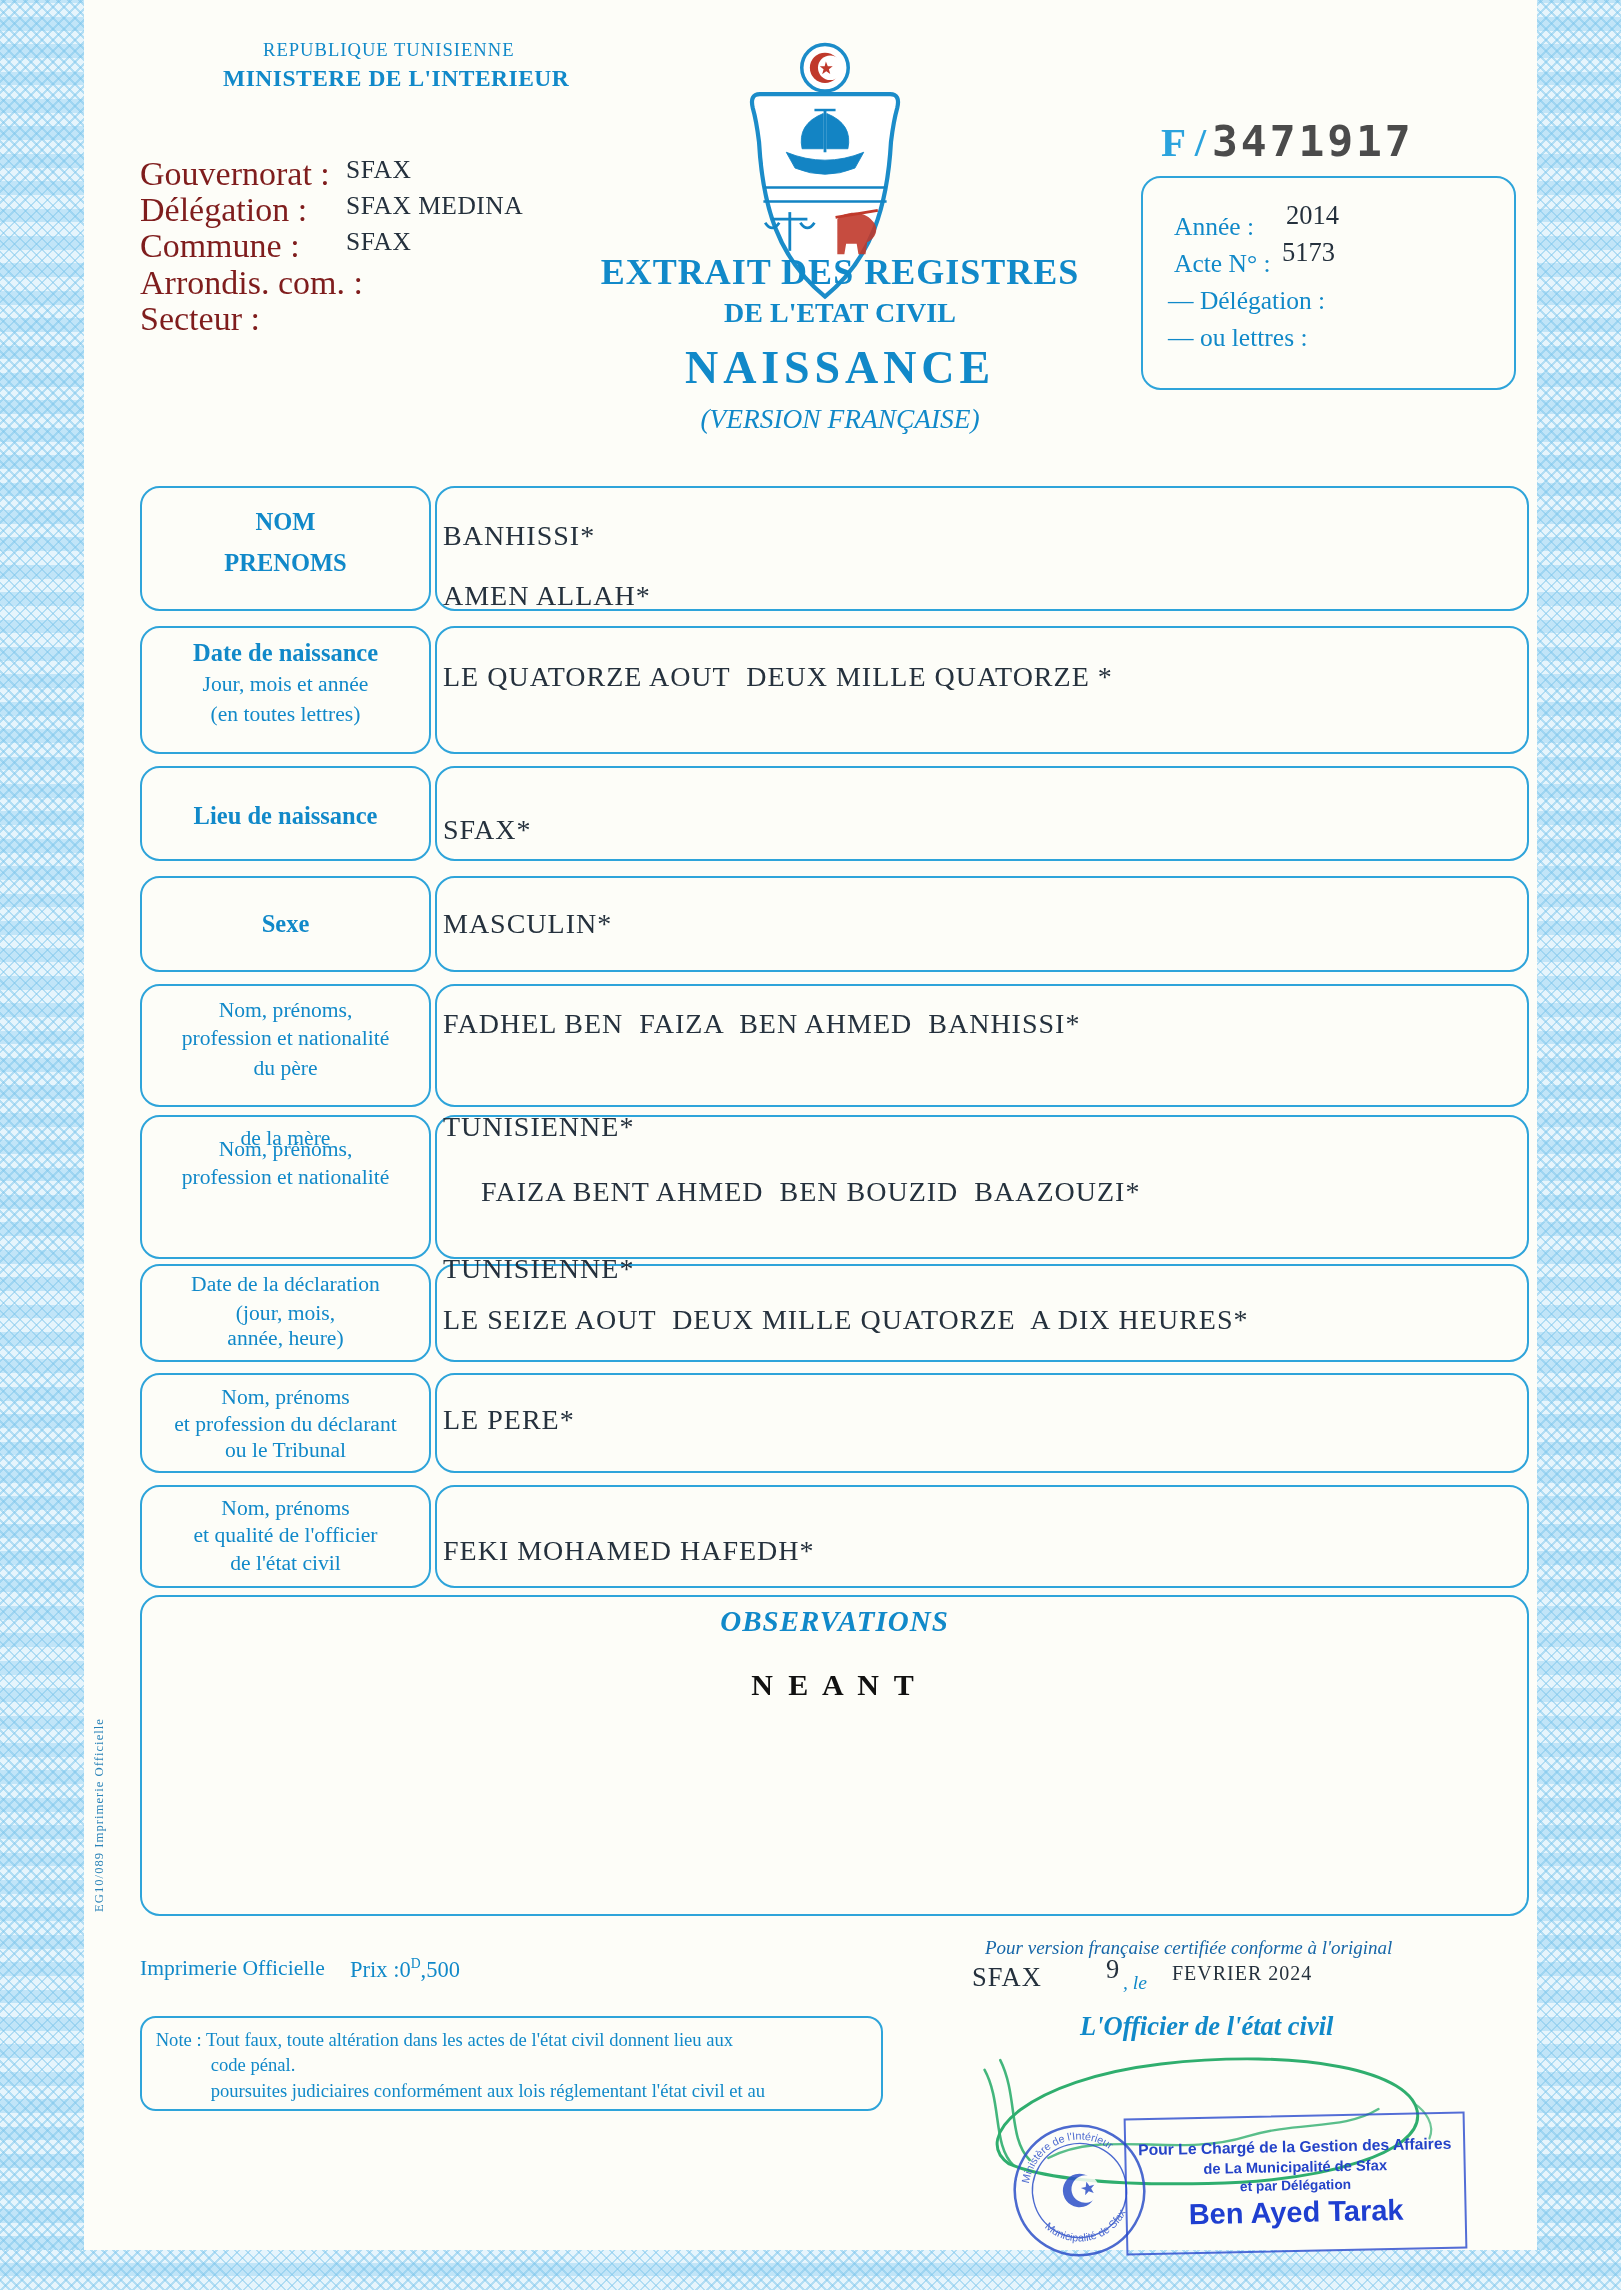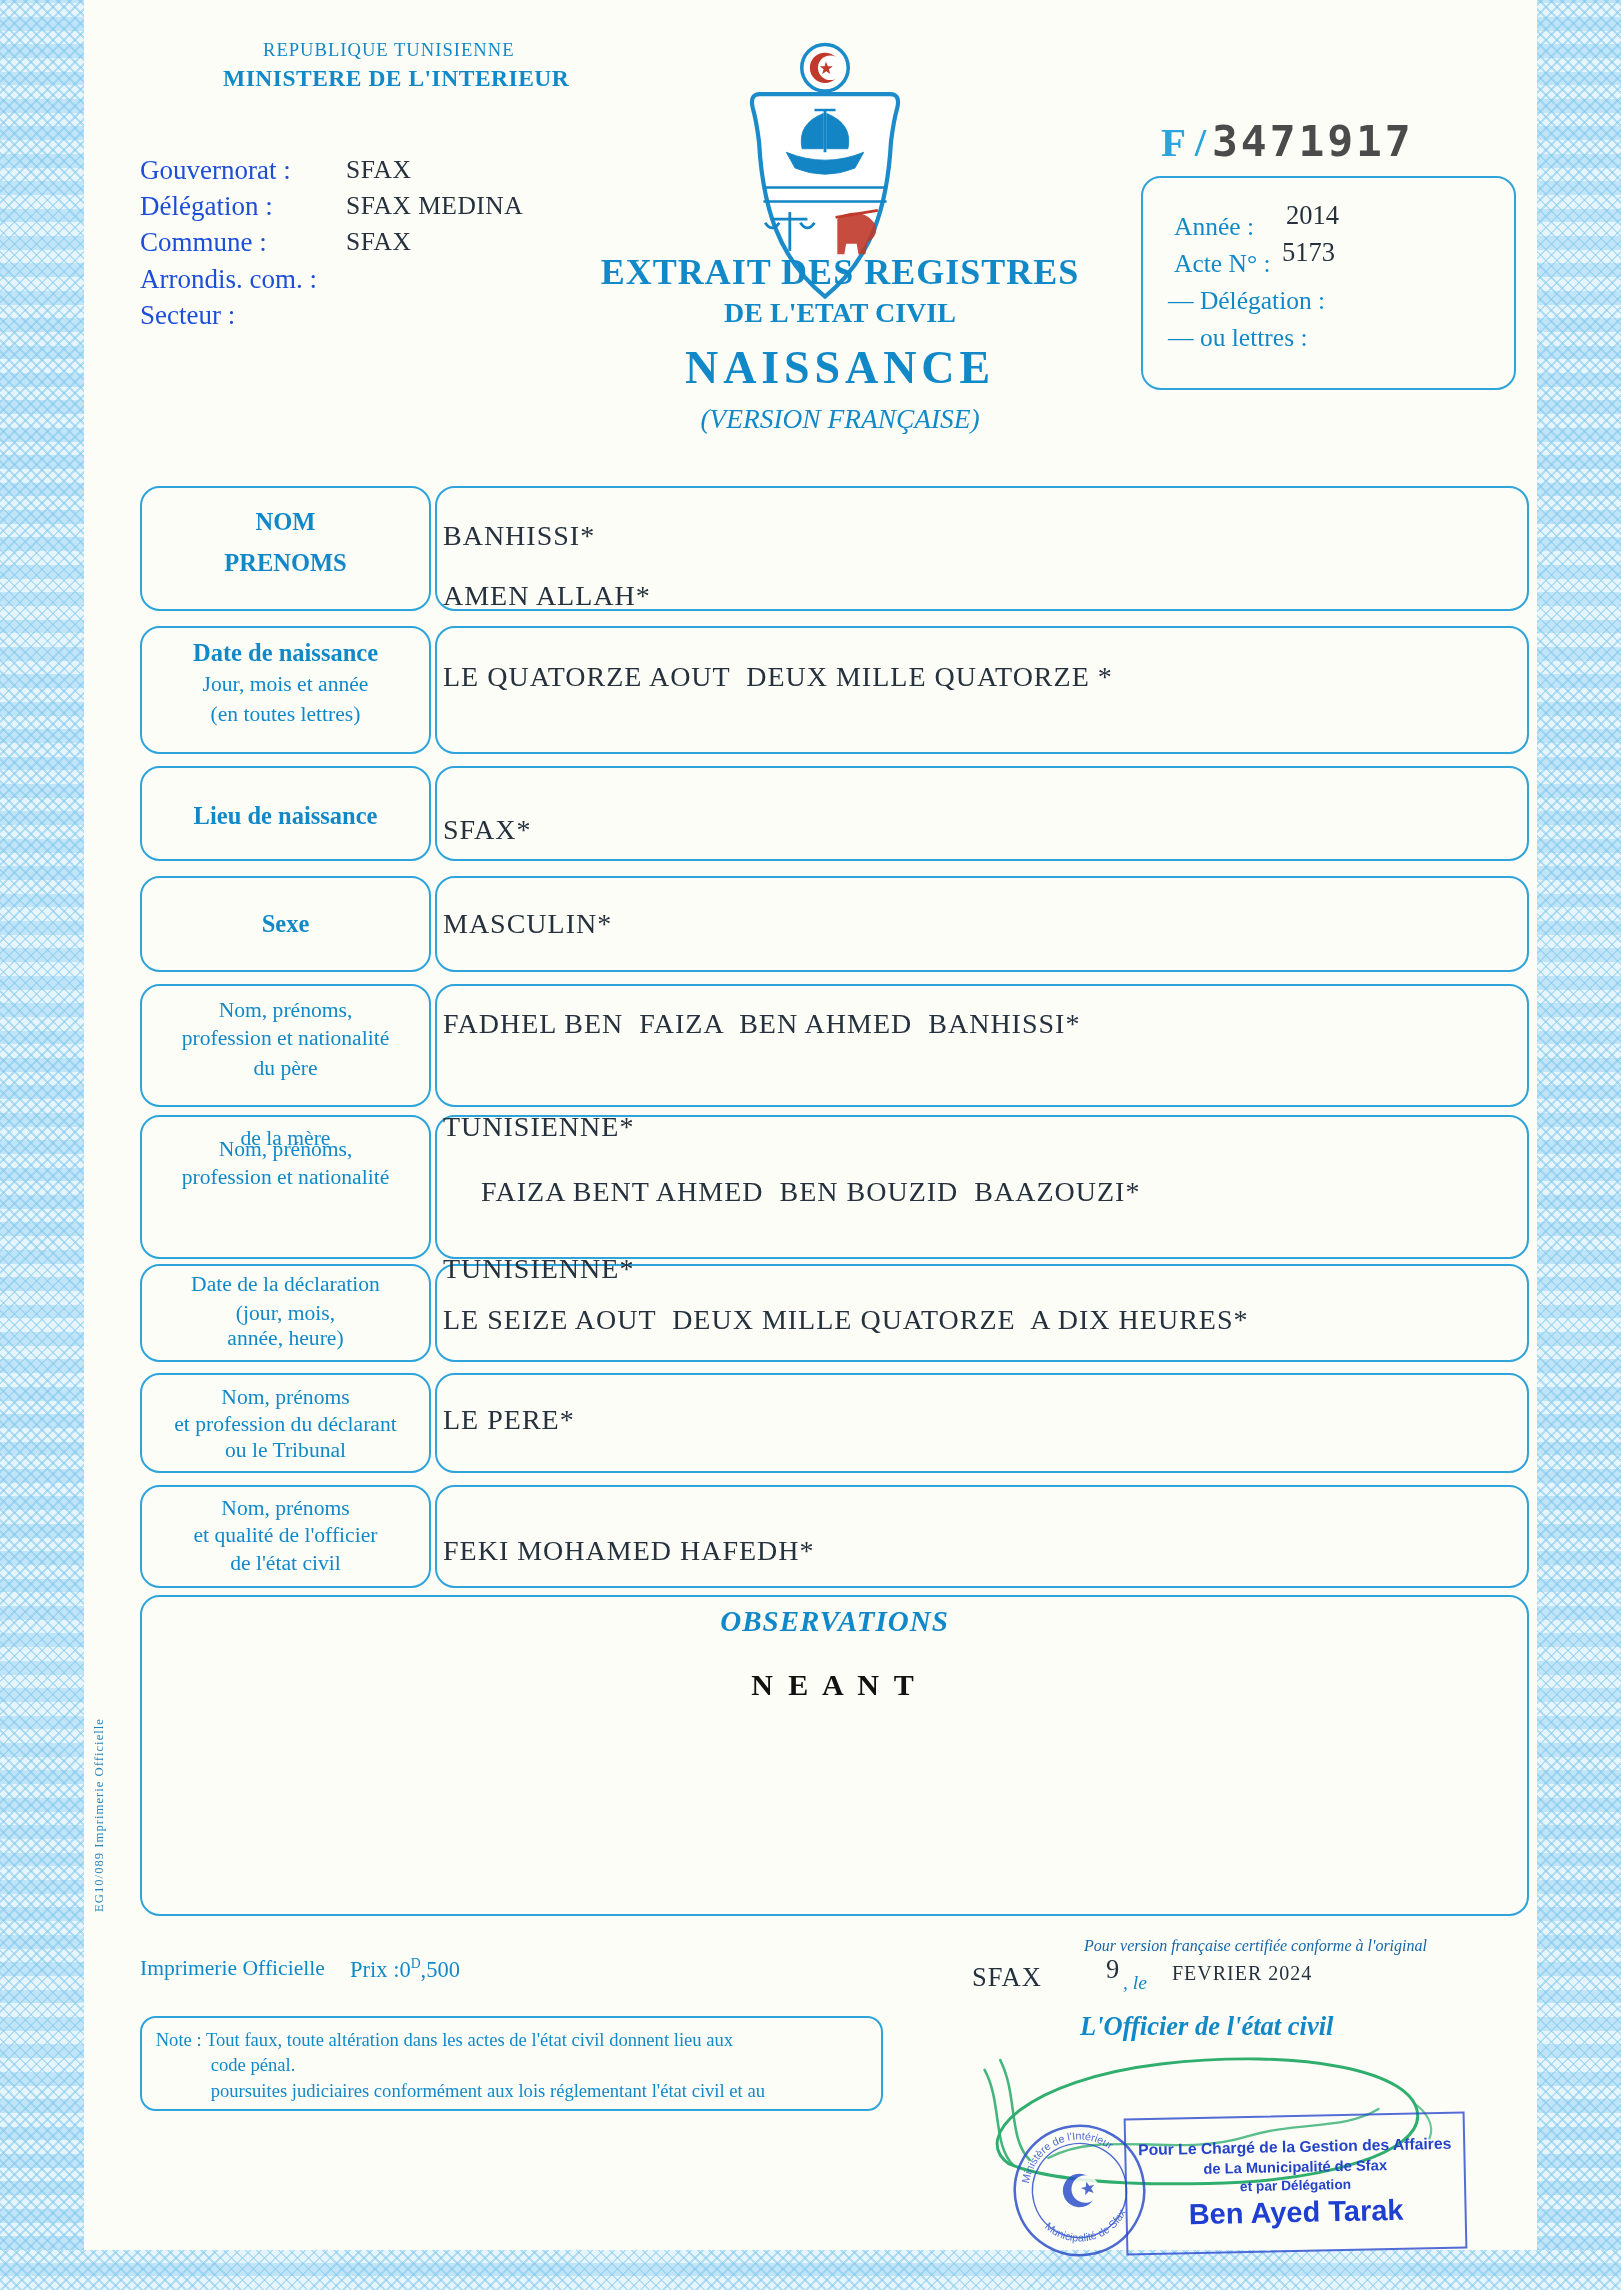--- a/index.html
+++ b/index.html
@@ -14,21 +14,21 @@
       repeating-linear-gradient(-45deg, rgba(255,255,255,0) 0 5.9px, rgba(125,198,236,.5) 5.9px 7.8px),
       repeating-linear-gradient(0deg, rgba(255,255,255,.35) 0 13.7px, rgba(173,220,245,.55) 13.7px 27.4px);
   }
   .box { position: absolute; border: 2.9px solid #2ea4da; border-radius: 19.6px; background: transparent; }
   .blue { color: #1189c9; }
   .ink  { color: #25313d; }
   .lbl { position: absolute; left: 140px; width: 291px; text-align: center; color: #1189c9; font-size: 21.6px; }
   .lbl.b { font-weight: bold; font-size: 24.5px; }
   .val { position: absolute; left: 443px; font-size: 28px; color: #25313d; letter-spacing: 1px; white-space: pre; }
   .ttl { position: absolute; left: 585px; width: 510px; text-align: center; color: #1189c9; }
-  .adml { position: absolute; left: 140px; font-size: 27px; color: #1d4ed8; }
+  .adml { position: absolute; left: 140px; font-size: 34px; color: #7f1d1d; }
   .admv { position: absolute; left: 346px; font-size: 25.5px; color: #25313d; letter-spacing: 0.5px; white-space: pre; }
   .actl { position: absolute; font-size: 25.5px; color: #1189c9; }
   .actv { position: absolute; font-size: 26.5px; color: #25313d; }
   .notebox { position: absolute; left: 140px; top: 2016px; width: 743px; height: 95px;
              border: 2.5px solid #2ea4da; border-radius: 15.7px; padding: 8.8px 13.7px;
              color: #1189c9; font-size: 18.6px; line-height: 1.38; }
   .noteline.ind { padding-left: 55px; }
   .stamprect { position: absolute; left: 1125px; top: 2115px; width: 341px; height: 137px;
                border: 2px solid rgba(40,73,205,.8); transform: rotate(-1.2deg);
                display: flex; flex-direction: column; align-items: center; justify-content: center;
@@ -174,21 +174,21 @@
   <div class="obs-title">OBSERVATIONS</div>
   <div class="obs-val">N E A N T</div>
 
   <div class="sidecode">EG10/089   Imprimerie Officielle</div>
 
   <div class="abs blue" style="left:140px; top:1956px; font-size:21.6px;">Imprimerie Officielle</div>
   <div class="abs blue" style="left:350px; top:1956px; font-size:22.5px;">
     <span>Prix :0</span><sup style="font-size:13.7px;">D</sup><span>,500</span>
   </div>
 
-  <div class="abs" style="left:985px; top:1937px; width:541px; text-align:center; font-size:16px; font-style:italic; color:#1566a8;">Pour version française certifiée conforme à l'original</div>
+  <div class="abs" style="left:985px; top:1937px; width:541px; text-align:left; font-size:19px; font-style:italic; color:#1566a8;">Pour version française certifiée conforme à l'original</div>
 
   <div class="abs ink" style="left:972px; top:1962px; font-size:26.5px; letter-spacing:1px;">SFAX</div>
   <div class="abs ink" style="left:1106px; top:1954px; font-size:26.5px;">9</div>
   <div class="abs blue" style="left:1123px; top:1972px; font-size:19.6px; font-style:italic;">, le</div>
   <div class="abs ink" style="left:1172px; top:1962px; font-size:20px; letter-spacing:1px;">FEVRIER 2024</div>
 
   <div class="abs blue" style="left:1080px; top:2011px; font-size:26.5px; font-weight:bold; font-style:italic;">L'Officier de l'état civil</div>
 
   <div class="notebox">
     <div class="noteline">Note : Tout faux, toute altération dans les actes de l'état civil donnent lieu aux</div>

